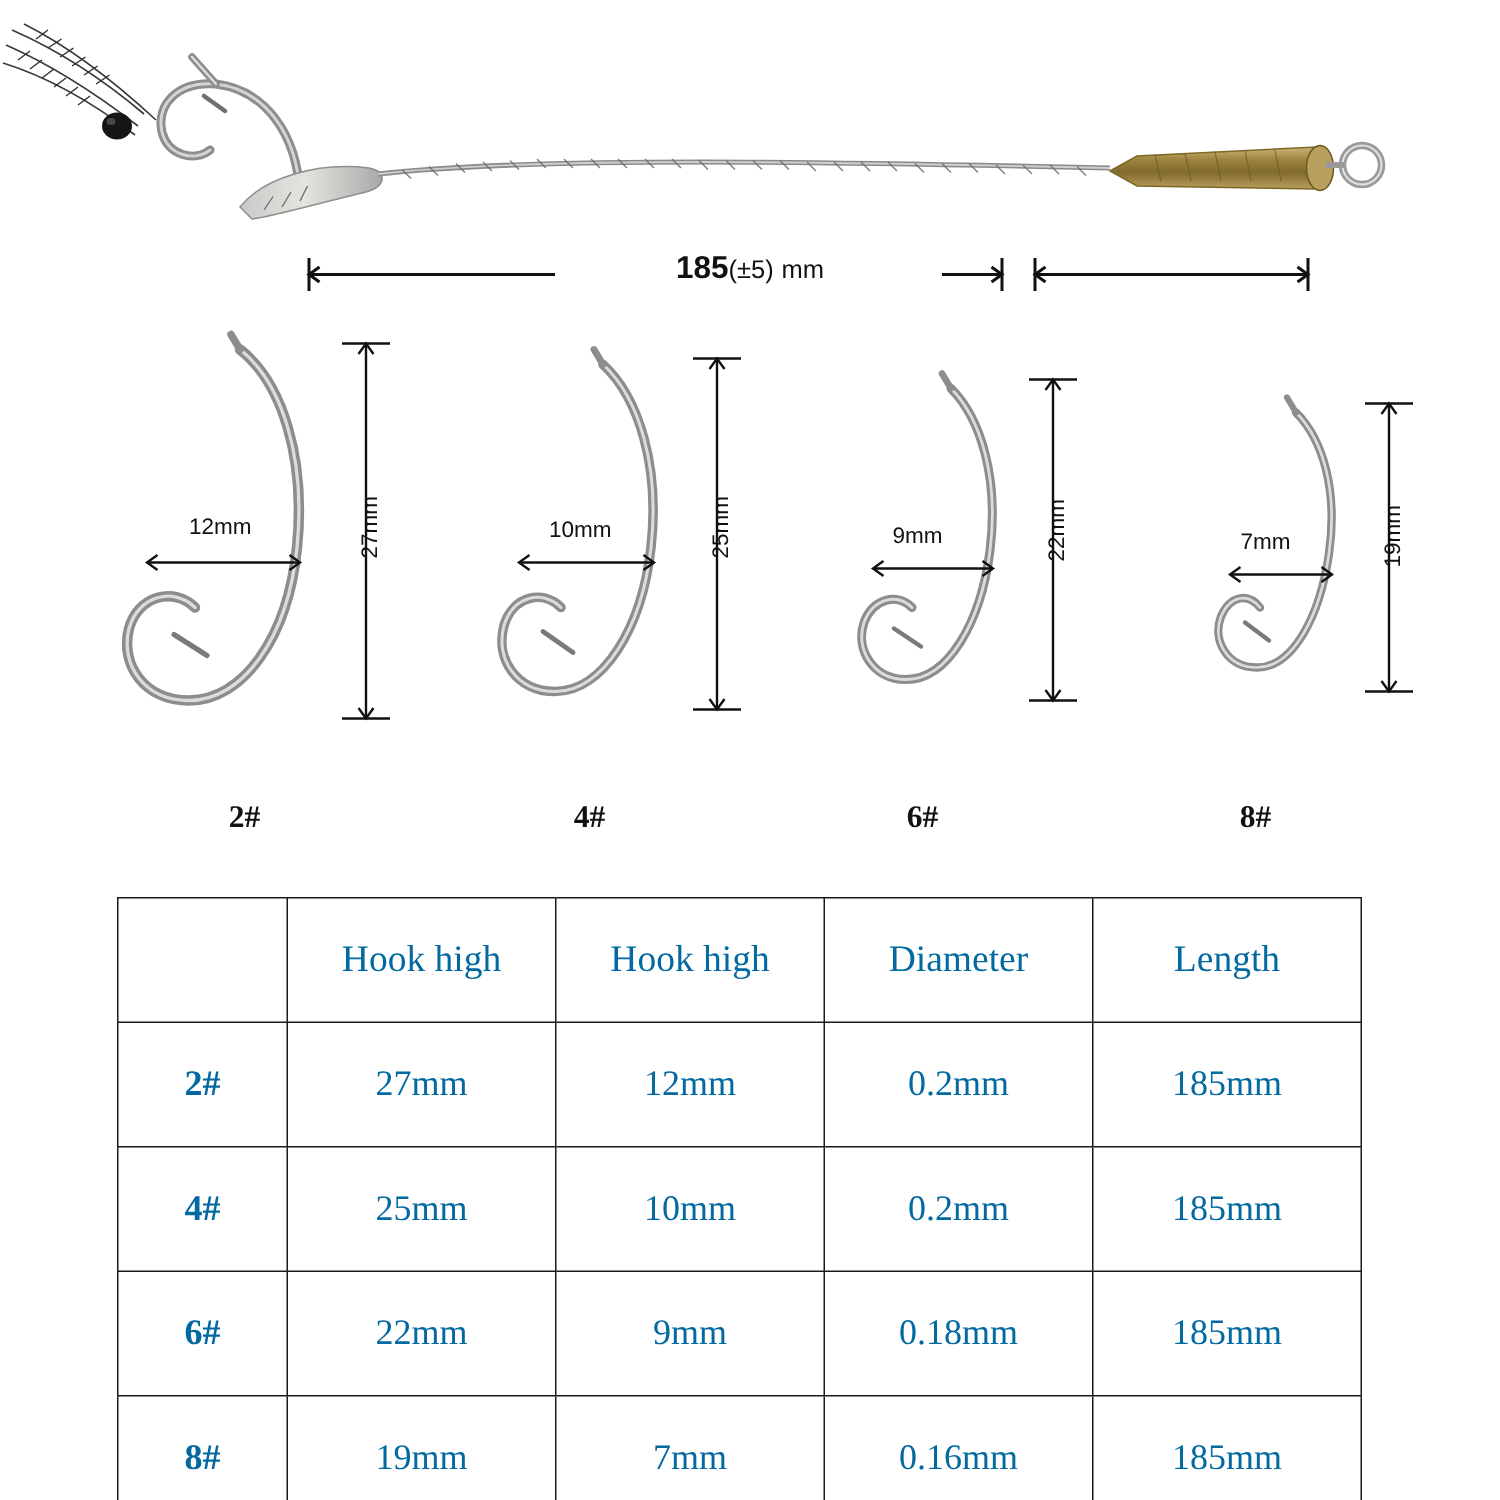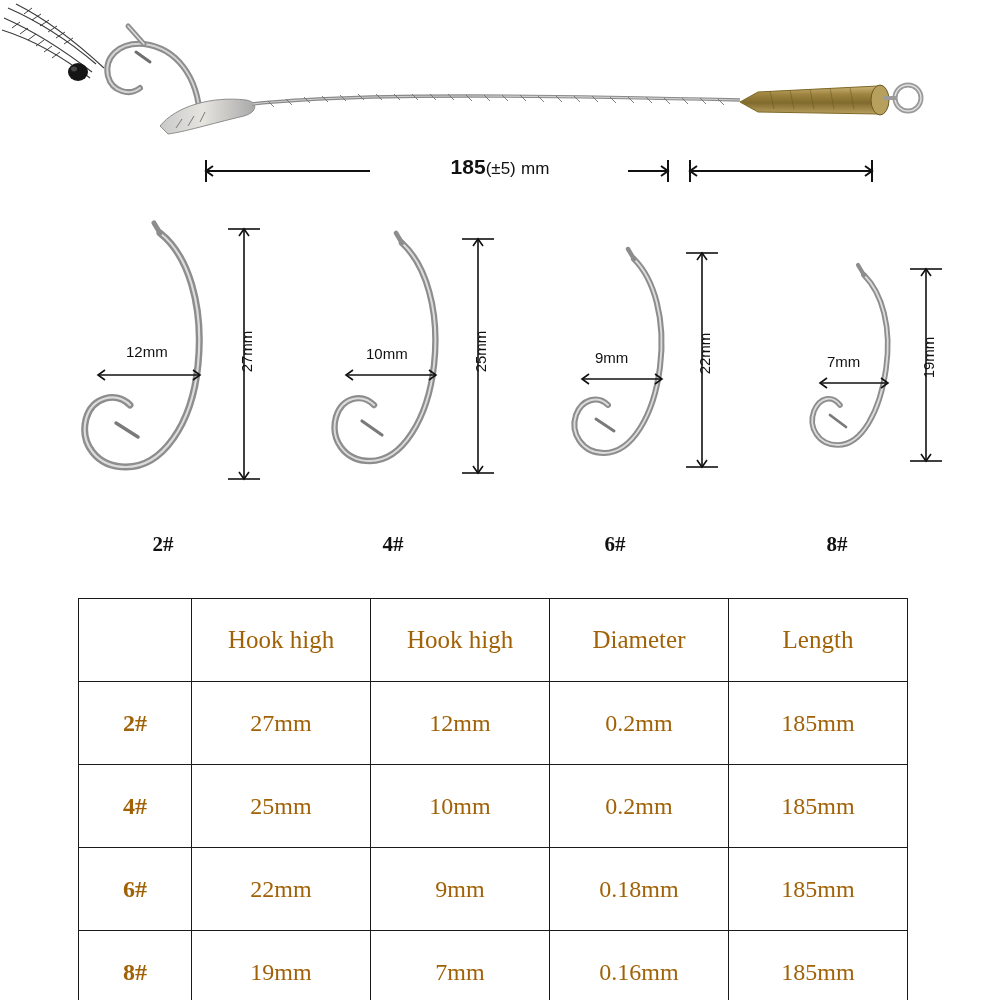--- a/index.html
+++ b/index.html
@@ -13,21 +13,21 @@
     position: relative;
     font-family: "Liberation Serif", serif;
     color: #111111;
     overflow: hidden;
   }
 
   
   #rig-area {
     position: absolute;
     left: 0;
-    top: 0;
+    top: 12px;
     width: 1000px;
     height: 200px;
   }
 
   
   #overall-dim-label {
     position: absolute;
     left: 380px;
     top: 155px;
     width: 240px;
@@ -96,21 +96,21 @@
     table-layout: fixed;
   }
   #spec-table td, #spec-table th {
     border: 1px solid #1a1a1a;
     height: 80px;
     text-align: center;
     vertical-align: middle;
     font-family: "Liberation Serif", serif;
     font-weight: normal;
     font-size: 24px;
-    color: #a16207;
+    color: #0369a1;
   }
   #spec-table .col-size {
     width: 110px;
     font-weight: bold;
   }
   #spec-table thead td {
     font-size: 25px;
   }
   #spec-table thead td.col-size {
     border-top-color: #1a1a1a;

